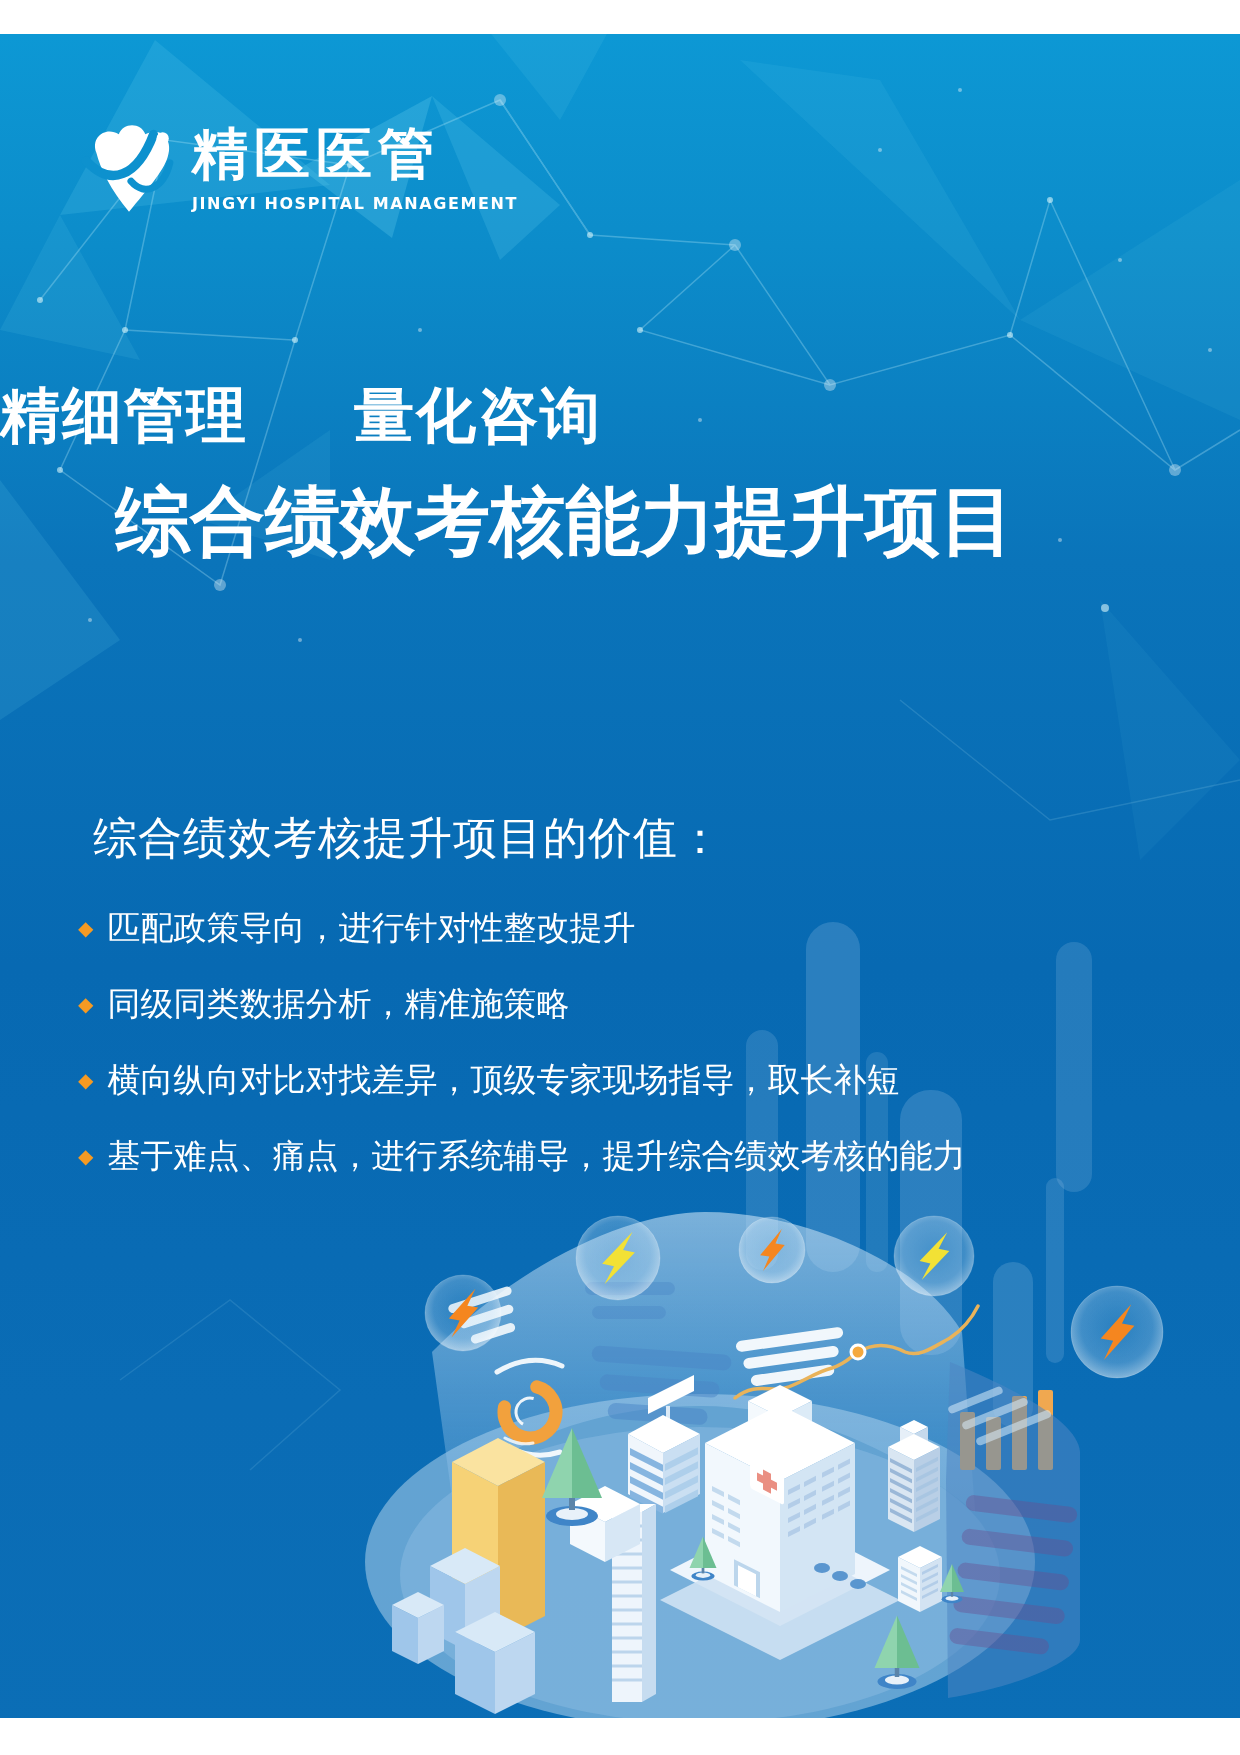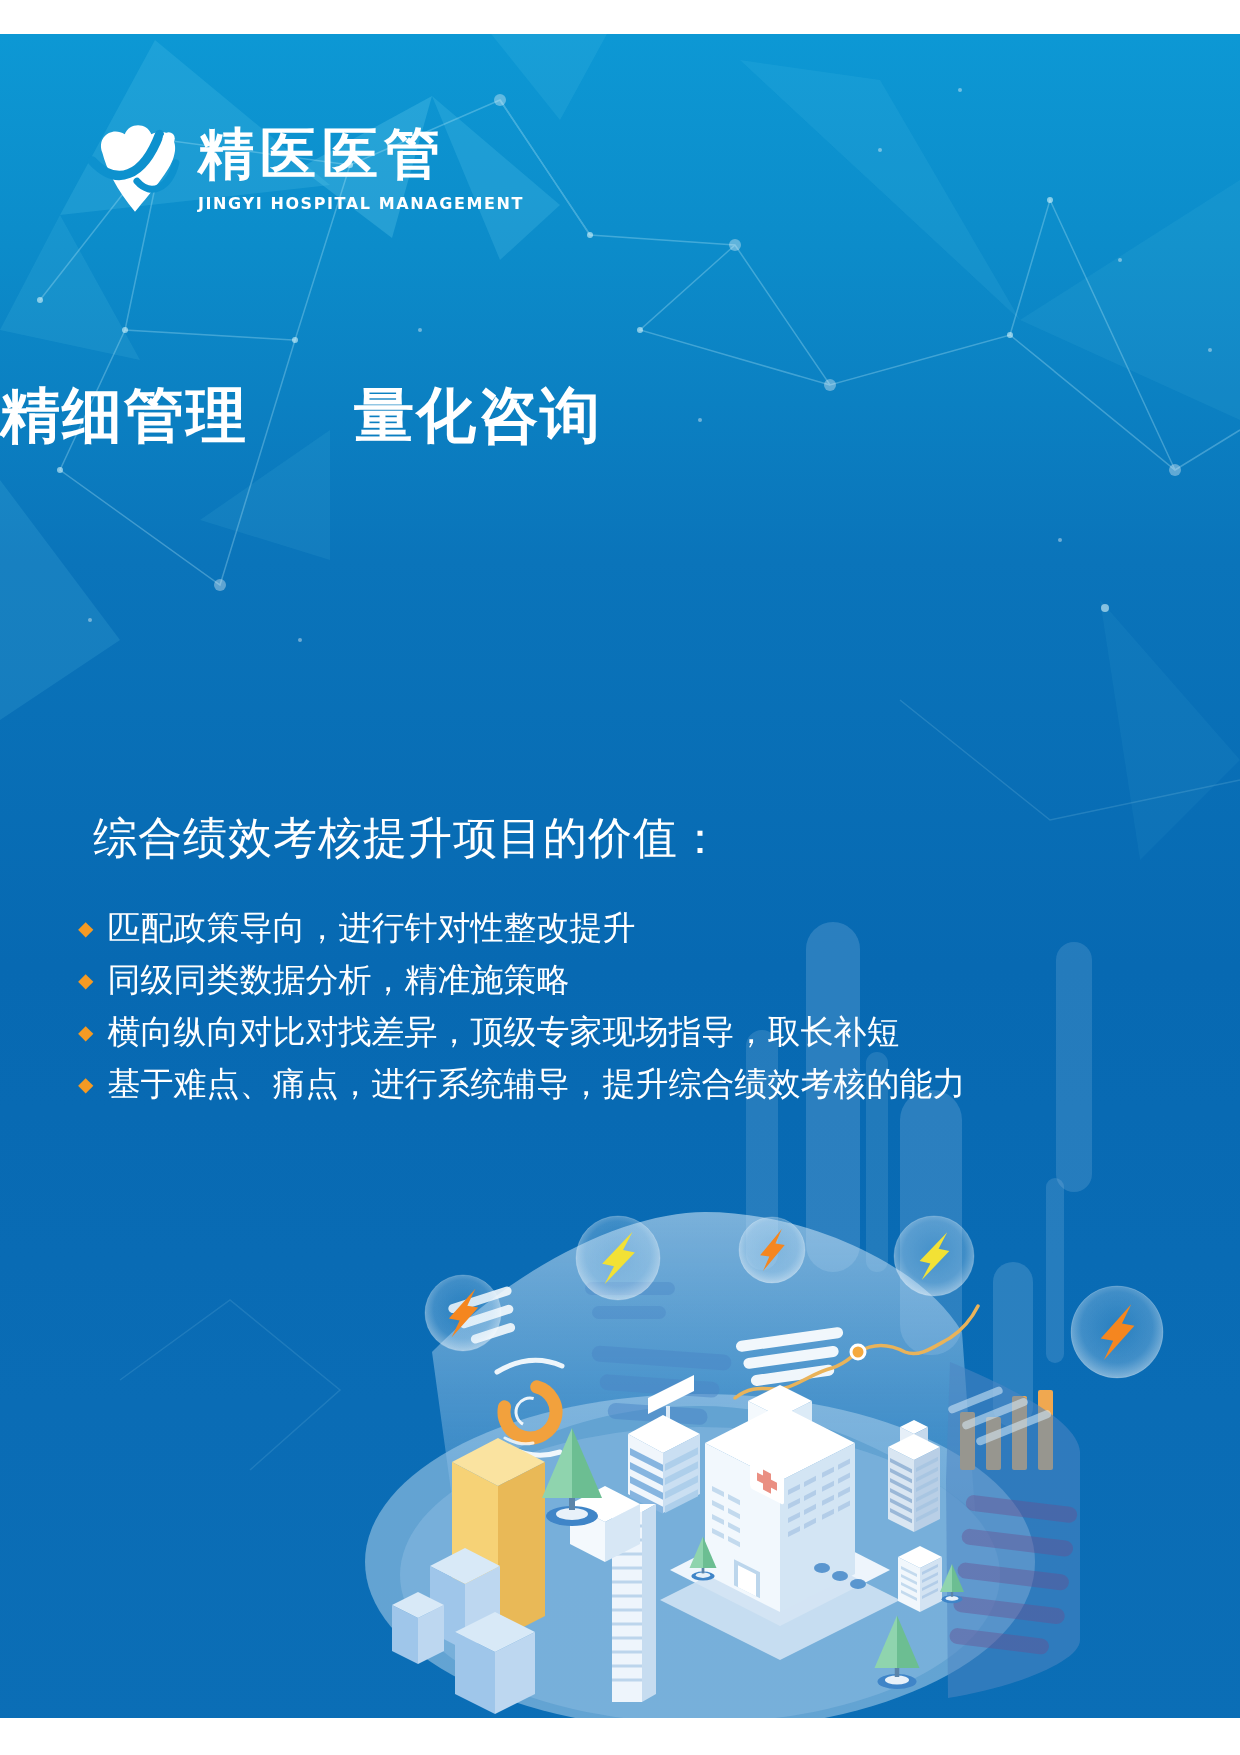--- a/index.html
+++ b/index.html
@@ -10,36 +10,36 @@
     overflow:hidden;
     font-family:"DejaVu Sans","Liberation Sans",sans-serif;
     background:linear-gradient(180deg,#0d9ad6 0%,#0c8cca 14%,#0a74ba 32%,#0769b2 55%,#0a6cb5 80%,#0b6eb6 100%);
   }
   .band{position:absolute;left:0;width:1240px;background:#ffffff;z-index:6;}
   .band.top{top:0;height:34px;}
   .band.bottom{top:1718px;height:37px;}
   .bg-svg,.illu-svg{position:absolute;left:0;top:0;z-index:1;}
   .textlayer{position:absolute;left:0;top:0;width:1240px;height:1755px;z-index:3;color:#ffffff;}
 
-  .logo{position:absolute;left:84px;top:118px;display:flex;align-items:flex-start;}
+  .logo{position:absolute;left:78px;top:118px;display:flex;align-items:flex-start;}
   .logo-icon{width:102px;height:102px;margin-right:12px;}
   .logo-text{padding-top:8px;}
   .logo-brand{font-size:56px;font-weight:900;letter-spacing:6px;line-height:1;}
   .logo-sub{margin-top:12px;font-size:16px;font-weight:700;letter-spacing:1.6px;}
 
   .kicker{position:absolute;left:0;top:376px;width:1130px;text-align:left;
           font-size:60px;font-weight:900;letter-spacing:2px;white-space:nowrap;}
   .kicker .gap{display:inline-block;width:106px;}
   .main-title{position:absolute;left:0;top:472px;width:1130px;margin:0;text-align:center;
           font-size:75px;font-weight:900;letter-spacing:0;white-space:nowrap;}
 
   .values{position:absolute;left:78px;top:794px;width:1100px;}
   .values-heading{margin:15px;font-size:44px;font-weight:400;letter-spacing:1px;}
   .values-list{list-style:none;margin:34px 0 0 0;padding:0;}
-  .values-list li{height:52px;line-height:52px;font-size:33px;font-weight:500;white-space:nowrap;}
+  .values-list li{height:52px;line-height:52px;font-size:33px;font-weight:500;white-space:nowrap;margin-top:24px;}
   .diamond{display:inline-block;color:#f59a23;font-size:20px;margin-right:14px;transform:translateY(-4px);}
 </style>
 </head>
 <body>
 
 <div class="poster">
 
   <svg class="bg-svg" width="1240" height="1755" viewBox="0 0 1240 1755">
     <g fill="#7fe0f6">
       <polygon points="155,40 330,185 60,215" opacity="0.14"></polygon>
@@ -400,20 +400,21 @@
       <div class="logo-text">
         <div class="logo-brand">精医医管</div>
         <div class="logo-sub">JINGYI HOSPITAL MANAGEMENT</div>
       </div>
     </div>
 
     <div class="kicker">
       <span>精细管理</span><span class="gap"></span><span>量化咨询</span>
     </div>
 
+    <h1 class="main-title">综合绩效考核能力提升项目</h1>
 
     <div class="values">
       <h2 class="values-heading">综合绩效考核提升项目的价值：</h2>
       <ul class="values-list">
         <li><span class="diamond">◆</span><span>匹配政策导向，进行针对性整改提升</span></li>
         <li><span class="diamond">◆</span><span>同级同类数据分析，精准施策略</span></li>
         <li><span class="diamond">◆</span><span>横向纵向对比对找差异，顶级专家现场指导，取长补短</span></li>
         <li><span class="diamond">◆</span><span>基于难点、痛点，进行系统辅导，提升综合绩效考核的能力</span></li>
       </ul>
     </div>

